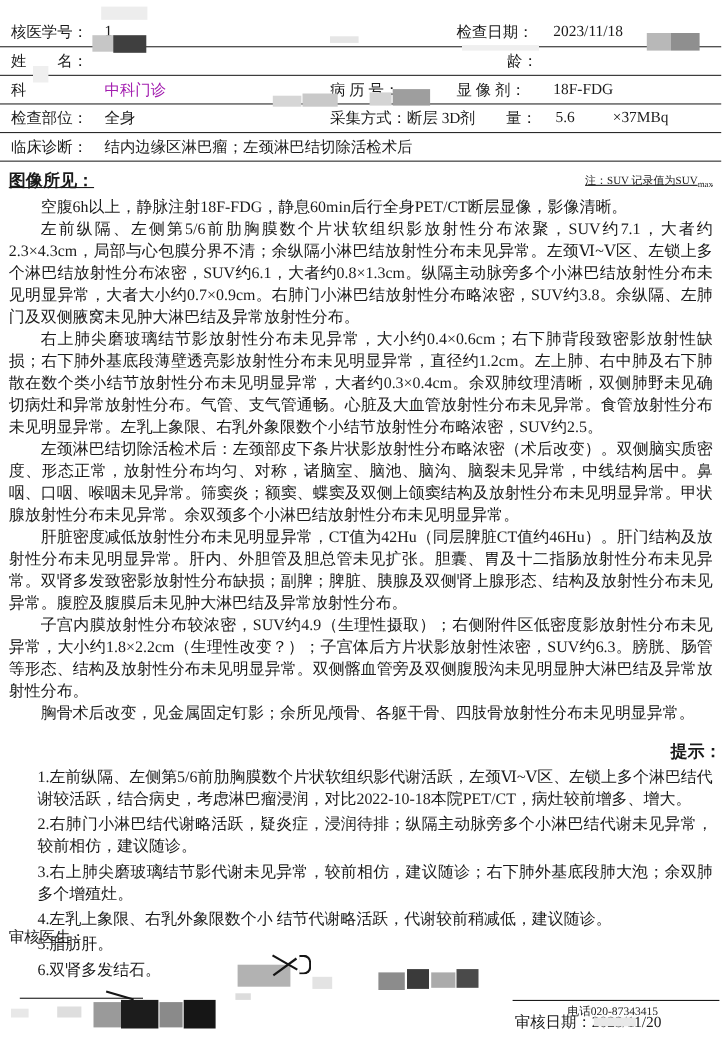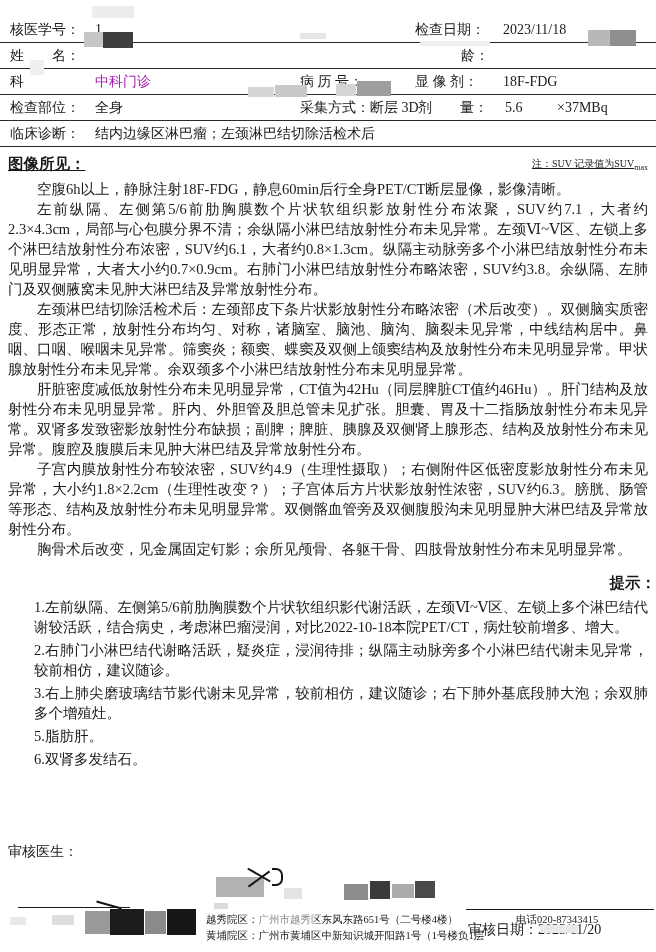--- a/index.html
+++ b/index.html
@@ -121,44 +121,42 @@
   </div>
 
   <div class="findings-head">
     <span class="sec-title">图像所见：</span>
     <span class="suv-note"><span>注：SUV 记录值为SUV</span><sub>max</sub></span>
   </div>
 
   <div class="body-text">
     <p>空腹6h以上，静脉注射18F-FDG，静息60min后行全身PET/CT断层显像，影像清晰。</p>
     <p>左前纵隔、左侧第5/6前肋胸膜数个片状软组织影放射性分布浓聚，SUV约7.1，大者约2.3×4.3cm，局部与心包膜分界不清；余纵隔小淋巴结放射性分布未见异常。左颈Ⅵ~Ⅴ区、左锁上多个淋巴结放射性分布浓密，SUV约6.1，大者约0.8×1.3cm。纵隔主动脉旁多个小淋巴结放射性分布未见明显异常，大者大小约0.7×0.9cm。右肺门小淋巴结放射性分布略浓密，SUV约3.8。余纵隔、左肺门及双侧腋窝未见肿大淋巴结及异常放射性分布。</p>
+    <p>右上肺尖磨玻璃结节影放射性分布未见异常，大小约0.4×0.6cm；右下肺背段致密影放射性缺损；右下肺外基底段薄壁透亮影放射性分布未见明显异常，直径约1.2cm。左上肺、右中肺及右下肺散在数个类小结节放射性分布未见明显异常，大者约0.3×0.4cm。余双肺纹理清晰，双侧肺野未见确切病灶和异常放射性分布。气管、支气管通畅。心脏及大血管放射性分布未见异常。食管放射性分布未见明显异常。左乳上象限、右乳外象限数个小结节放射性分布略浓密，SUV约2.5。</p>
     <p>左颈淋巴结切除活检术后：左颈部皮下条片状影放射性分布略浓密（术后改变）。双侧脑实质密度、形态正常，放射性分布均匀、对称，诸脑室、脑池、脑沟、脑裂未见异常，中线结构居中。鼻咽、口咽、喉咽未见异常。筛窦炎；额窦、蝶窦及双侧上颌窦结构及放射性分布未见明显异常。甲状腺放射性分布未见异常。余双颈多个小淋巴结放射性分布未见明显异常。</p>
     <p>肝脏密度减低放射性分布未见明显异常，CT值为42Hu（同层脾脏CT值约46Hu）。肝门结构及放射性分布未见明显异常。肝内、外胆管及胆总管未见扩张。胆囊、胃及十二指肠放射性分布未见异常。双肾多发致密影放射性分布缺损；副脾；脾脏、胰腺及双侧肾上腺形态、结构及放射性分布未见异常。腹腔及腹膜后未见肿大淋巴结及异常放射性分布。</p>
     <p>子宫内膜放射性分布较浓密，SUV约4.9（生理性摄取）；右侧附件区低密度影放射性分布未见异常，大小约1.8×2.2cm（生理性改变？）；子宫体后方片状影放射性浓密，SUV约6.3。膀胱、肠管等形态、结构及放射性分布未见明显异常。双侧髂血管旁及双侧腹股沟未见明显肿大淋巴结及异常放射性分布。</p>
     <p>胸骨术后改变，见金属固定钉影；余所见颅骨、各躯干骨、四肢骨放射性分布未见明显异常。</p>
   </div>
 
   <div class="sec-title tip-title">提示：</div>
   <div class="tips">
     <div class="tip-item">1.左前纵隔、左侧第5/6前肋胸膜数个片状软组织影代谢活跃，左颈Ⅵ~Ⅴ区、左锁上多个淋巴结代谢较活跃，结合病史，考虑淋巴瘤浸润，对比2022-10-18本院PET/CT，病灶较前增多、增大。</div>
     <div class="tip-item">2.右肺门小淋巴结代谢略活跃，疑炎症，浸润待排；纵隔主动脉旁多个小淋巴结代谢未见异常，较前相仿，建议随诊。</div>
     <div class="tip-item">3.右上肺尖磨玻璃结节影代谢未见异常，较前相仿，建议随诊；右下肺外基底段肺大泡；余双肺多个增殖灶。</div>
+    <div class="tip-item">4.左乳上象限、右乳外象限数个小 结节代谢略活跃，代谢较前稍减低，建议随诊。</div>
     <div class="tip-item">5.脂肪肝。</div>
     <div class="tip-item">6.双肾多发结石。</div>
   </div>
 
   <span class="abs footer-label" style="left:8px;top:843px;">审核医生：</span>
   <span class="abs footer-label" style="left:468px;top:885px;margin-top:36px;"><span>审核日期：</span><span>2023/11/20</span></span>
   <div class="uline" style="left:18px;top:907px;width:112px;"></div>
   <div class="uline" style="left:466px;top:909px;width:188px;"></div>
 
-  <div class="addr">
-    <div>越秀院区：广州市越秀区东风东路651号（二号楼4楼）</div>
-    <div>黄埔院区：广州市黄埔区中新知识城开阳路1号（1号楼负1层</div>
-  </div>
   <span class="phone">电话020-87343415</span>
 
   <div class="redact" style="left:92px;top:6px;width:42px;height:12px;background:#ededed;"></div>
   <div class="redact" style="left:84px;top:32px;width:20px;height:15px;background:#c6c6c6;"></div>
   <div class="redact" style="left:103px;top:32px;width:30px;height:16px;background:#3f3f3f;"></div>
   <div class="redact" style="left:300px;top:33px;width:26px;height:6px;background:#e6e6e6;"></div>
   <div class="redact" style="left:420px;top:41px;width:70px;height:5px;background:#efefef;"></div>
   <div class="redact" style="left:588px;top:30px;width:22px;height:16px;background:#b8b8b8;"></div>
   <div class="redact" style="left:610px;top:30px;width:26px;height:16px;background:#8f8f8f;"></div>
   <div class="redact" style="left:30px;top:60px;width:14px;height:15px;background:#efefef;"></div>

